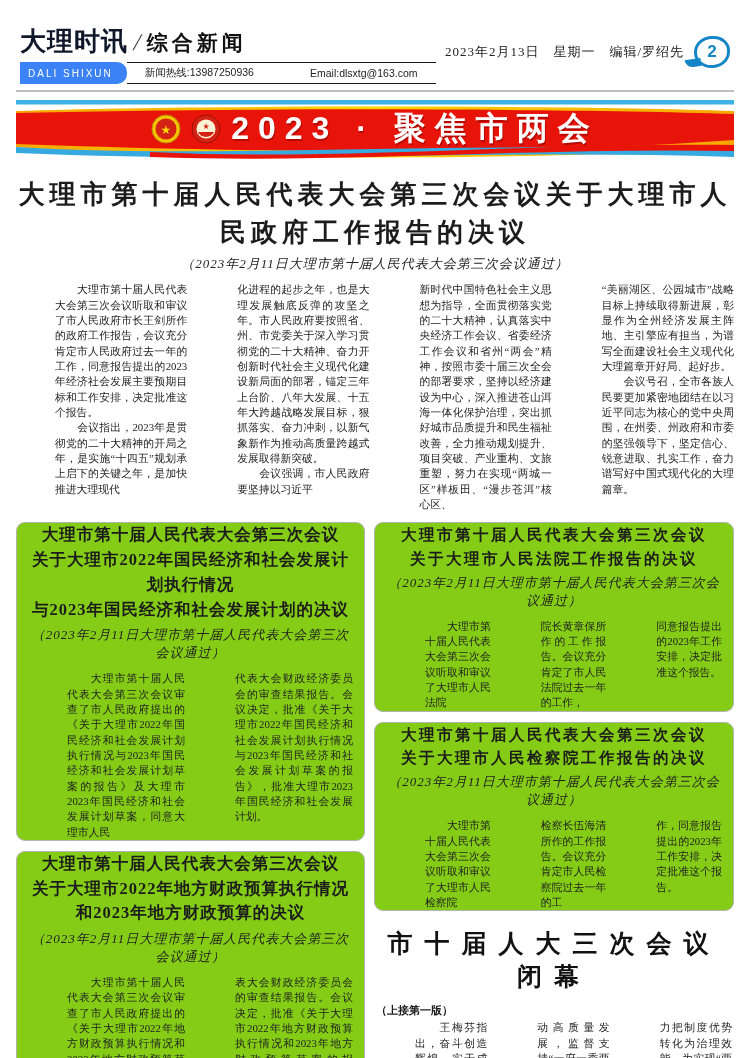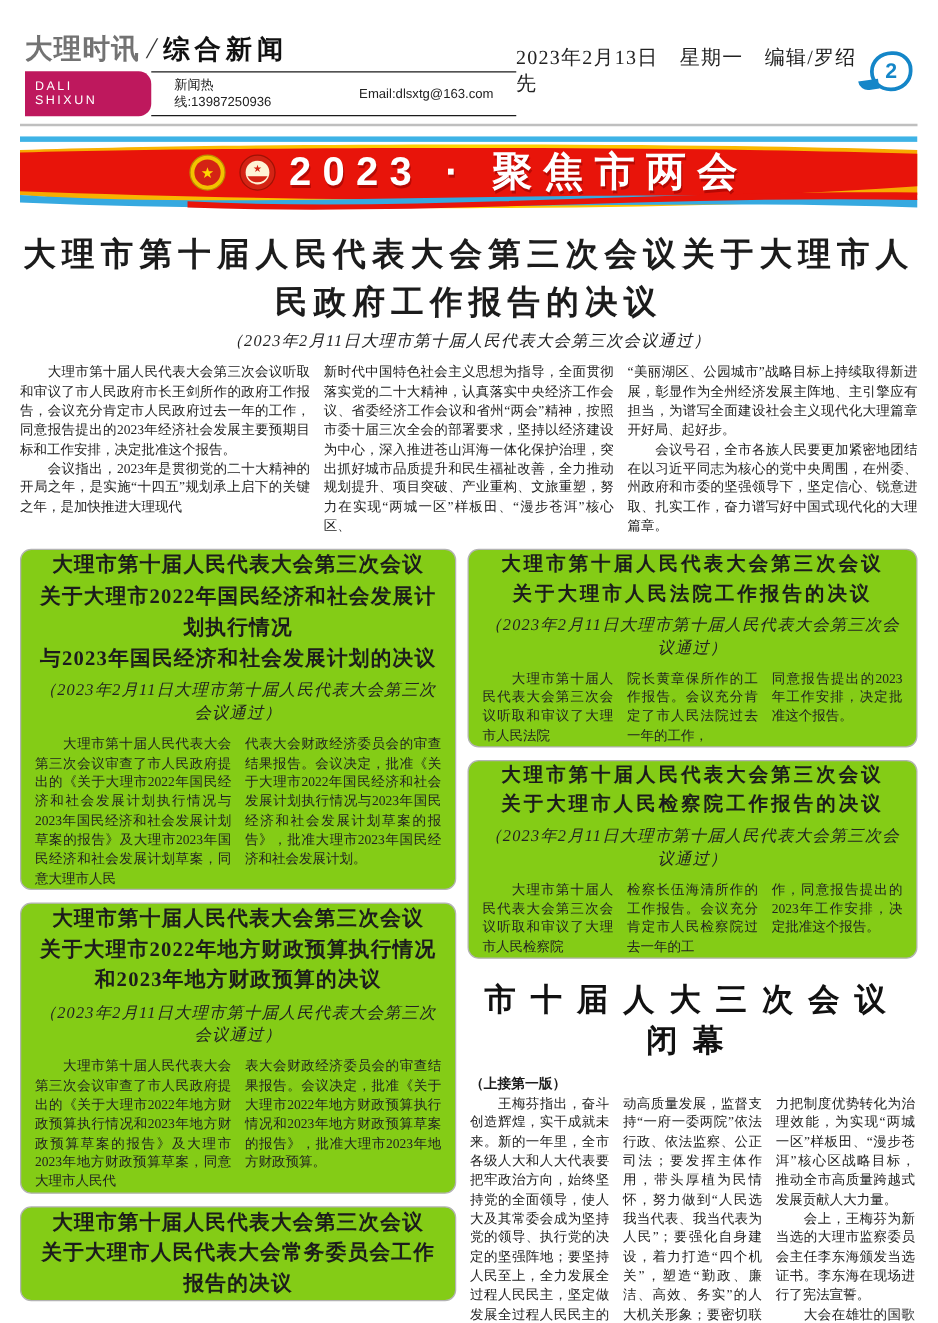--- a/index.html
+++ b/index.html
@@ -3,46 +3,46 @@
 <meta charset="utf-8">
 <style>
   html,body { margin:0; padding:0; background:#ffffff; }
   body { width:750px; min-height:1058px; font-family:"Liberation Serif","DejaVu Serif",serif; color:#1c1c1c; }
   .page { padding:24px 16px 14px 16px; }
 
   
   .masthead { display:flex; justify-content:space-between; align-items:flex-start; padding:0 4px; }
   .mast-left { display:flex; flex-direction:column; }
   .logo-row { display:flex; align-items:baseline; gap:6px; }
-  .logo-cn { color:#737373; font-weight:bold; font-size:22px; letter-spacing:1px; font-family:"Liberation Serif",serif; }
+  .logo-cn { color:#0f172a; font-weight:bold; font-size:26px; letter-spacing:1px; font-family:"Liberation Serif",serif; }
   .logo-slash { font-size:24px; color:#333; transform:skewX(-12deg); }
   .section-name { font-size:21px; font-weight:bold; color:#111; letter-spacing:4px; font-family:"Liberation Sans",sans-serif; }
   .mast-bar { display:flex; align-items:stretch; margin-top:3px; }
-  .logo-en-pill { background:#be185d; color:#fff; font-family:"Liberation Sans",sans-serif; font-size:10px; letter-spacing:2px; padding:2px 14px 2px 8px; border-radius:0 10px 10px 0; display:flex; align-items:center; }
+  .logo-en-pill { background:#3b82f6; color:#fff; font-family:"Liberation Sans",sans-serif; font-size:10px; letter-spacing:2px; padding:2px 14px 2px 8px; border-radius:0 10px 10px 0; display:flex; align-items:center; }
   .hotline-strip { display:flex; gap:56px; align-items:center; border-top:1.5px solid #1b1b1b; border-bottom:1.5px solid #1b1b1b; padding:3px 18px; font-size:10.5px; font-family:"Liberation Sans",sans-serif; color:#222; min-width:250px; }
   .mast-right { display:flex; align-items:center; gap:10px; margin-top:12px; }
-  .date-line { font-size:16px; color:#222; letter-spacing:1px; }
+  .date-line { font-size:13px; color:#222; letter-spacing:1px; }
   .page-badge { position:relative; width:30px; height:26px; display:flex; align-items:center; justify-content:center;
     border:3px solid #1486c8; border-radius:50% 45% 50% 48%; color:#1486c8; font-weight:bold; font-size:17px;
     font-family:"Liberation Sans",sans-serif; background:#fff; }
   .page-badge::before { content:""; position:absolute; left:-12px; bottom:-2px; width:16px; height:8px; background:#1486c8; border-radius:0 0 0 10px; transform:rotate(-8deg); }
   .mast-rule { border:none; border-top:2px solid #bfbfbf; margin:6px 0 8px 0; }
 
   
   .banner { position:relative; height:64px; margin:2px 0 12px 0; }
   .banner svg.waves { position:absolute; inset:0; width:100%; height:100%; }
   .banner-content { position:absolute; top:9px; left:0; right:0; height:40px; display:flex; align-items:center; justify-content:center; gap:10px; }
   .banner-title { color:#fff; font-size:32px; font-weight:bold; letter-spacing:9px; font-family:"Liberation Sans","DejaVu Sans",sans-serif; text-shadow:1px 2px 0 rgba(140,0,0,.55); }
   .emblem { width:30px; height:30px; flex:0 0 auto; }
 
   
   .article-title-lg { text-align:center; font-size:26px; font-weight:bold; letter-spacing:5px; line-height:1.45; margin:4px 0 2px 0; }
   .subtitle { text-align:center; font-size:13px; font-style:italic; color:#222; margin:4px 0 9px 0; letter-spacing:1px; }
   .cols { display:flex; gap:11px; }
-  .col { flex:1 1 0; font-size:10.8px; line-height:1.42; text-align:justify; white-space:pre-wrap; color:#222; }
+  .col { flex:1 1 0; font-size:10.8px; line-height:1.42; text-align:justify; white-space:pre-wrap; color:#222;margin-left:39px; }
 
   .two-col { display:flex; gap:9px; align-items:flex-start; margin-top:10px; }
   .col-left { width:349px; flex:0 0 auto; display:flex; flex-direction:column; gap:10px; }
   .col-right { flex:1 1 auto; display:flex; flex-direction:column; }
 
   .box { border:1.2px solid #b3b3b3; border-radius:9px; padding:0 11px; background:#84cc16; }
   .box-title { text-align:center; font-weight:bold; line-height:1.5; letter-spacing:1px; }
   .box-title .line { display:block; }
   .t17 .line { font-size:16.5px; }
   .t15 .line { font-size:15.5px; letter-spacing:2.5px; }
@@ -108,20 +108,22 @@
       <span class="banner-title">2023 · 聚焦市两会</span>
     </div>
   </div>
 
   <div>
     <div class="article-title-lg">大理市第十届人民代表大会第三次会议关于大理市人民政府工作报告的决议</div>
     <div class="subtitle">（2023年2月11日大理市第十届人民代表大会第三次会议通过）</div>
     <div class="cols">
       <div class="col">　　大理市第十届人民代表大会第三次会议听取和审议了市人民政府市长王剑所作的政府工作报告，会议充分肯定市人民政府过去一年的工作，同意报告提出的2023年经济社会发展主要预期目标和工作安排，决定批准这个报告。
 　　会议指出，2023年是贯彻党的二十大精神的开局之年，是实施“十四五”规划承上启下的关键之年，是加快推进大理现代</div>
+      <div class="col">化进程的起步之年，也是大理发展触底反弹的攻坚之年。市人民政府要按照省、州、市党委关于深入学习贯彻党的二十大精神、奋力开创新时代社会主义现代化建设新局面的部署，锚定三年上台阶、八年大发展、十五年大跨越战略发展目标，狠抓落实、奋力冲刺，以新气象新作为推动高质量跨越式发展取得新突破。
+　　会议强调，市人民政府要坚持以习近平</div>
       <div class="col">新时代中国特色社会主义思想为指导，全面贯彻落实党的二十大精神，认真落实中央经济工作会议、省委经济工作会议和省州“两会”精神，按照市委十届三次全会的部署要求，坚持以经济建设为中心，深入推进苍山洱海一体化保护治理，突出抓好城市品质提升和民生福祉改善，全力推动规划提升、项目突破、产业重构、文旅重塑，努力在实现“两城一区”样板田、“漫步苍洱”核心区、</div>
       <div class="col">“美丽湖区、公园城市”战略目标上持续取得新进展，彰显作为全州经济发展主阵地、主引擎应有担当，为谱写全面建设社会主义现代化大理篇章开好局、起好步。
 　　会议号召，全市各族人民要更加紧密地团结在以习近平同志为核心的党中央周围，在州委、州政府和市委的坚强领导下，坚定信心、锐意进取、扎实工作，奋力谱写好中国式现代化的大理篇章。</div>
     </div>
   </div>
 
   <div class="two-col">
 
     <div class="col-left">
       <div class="box">

